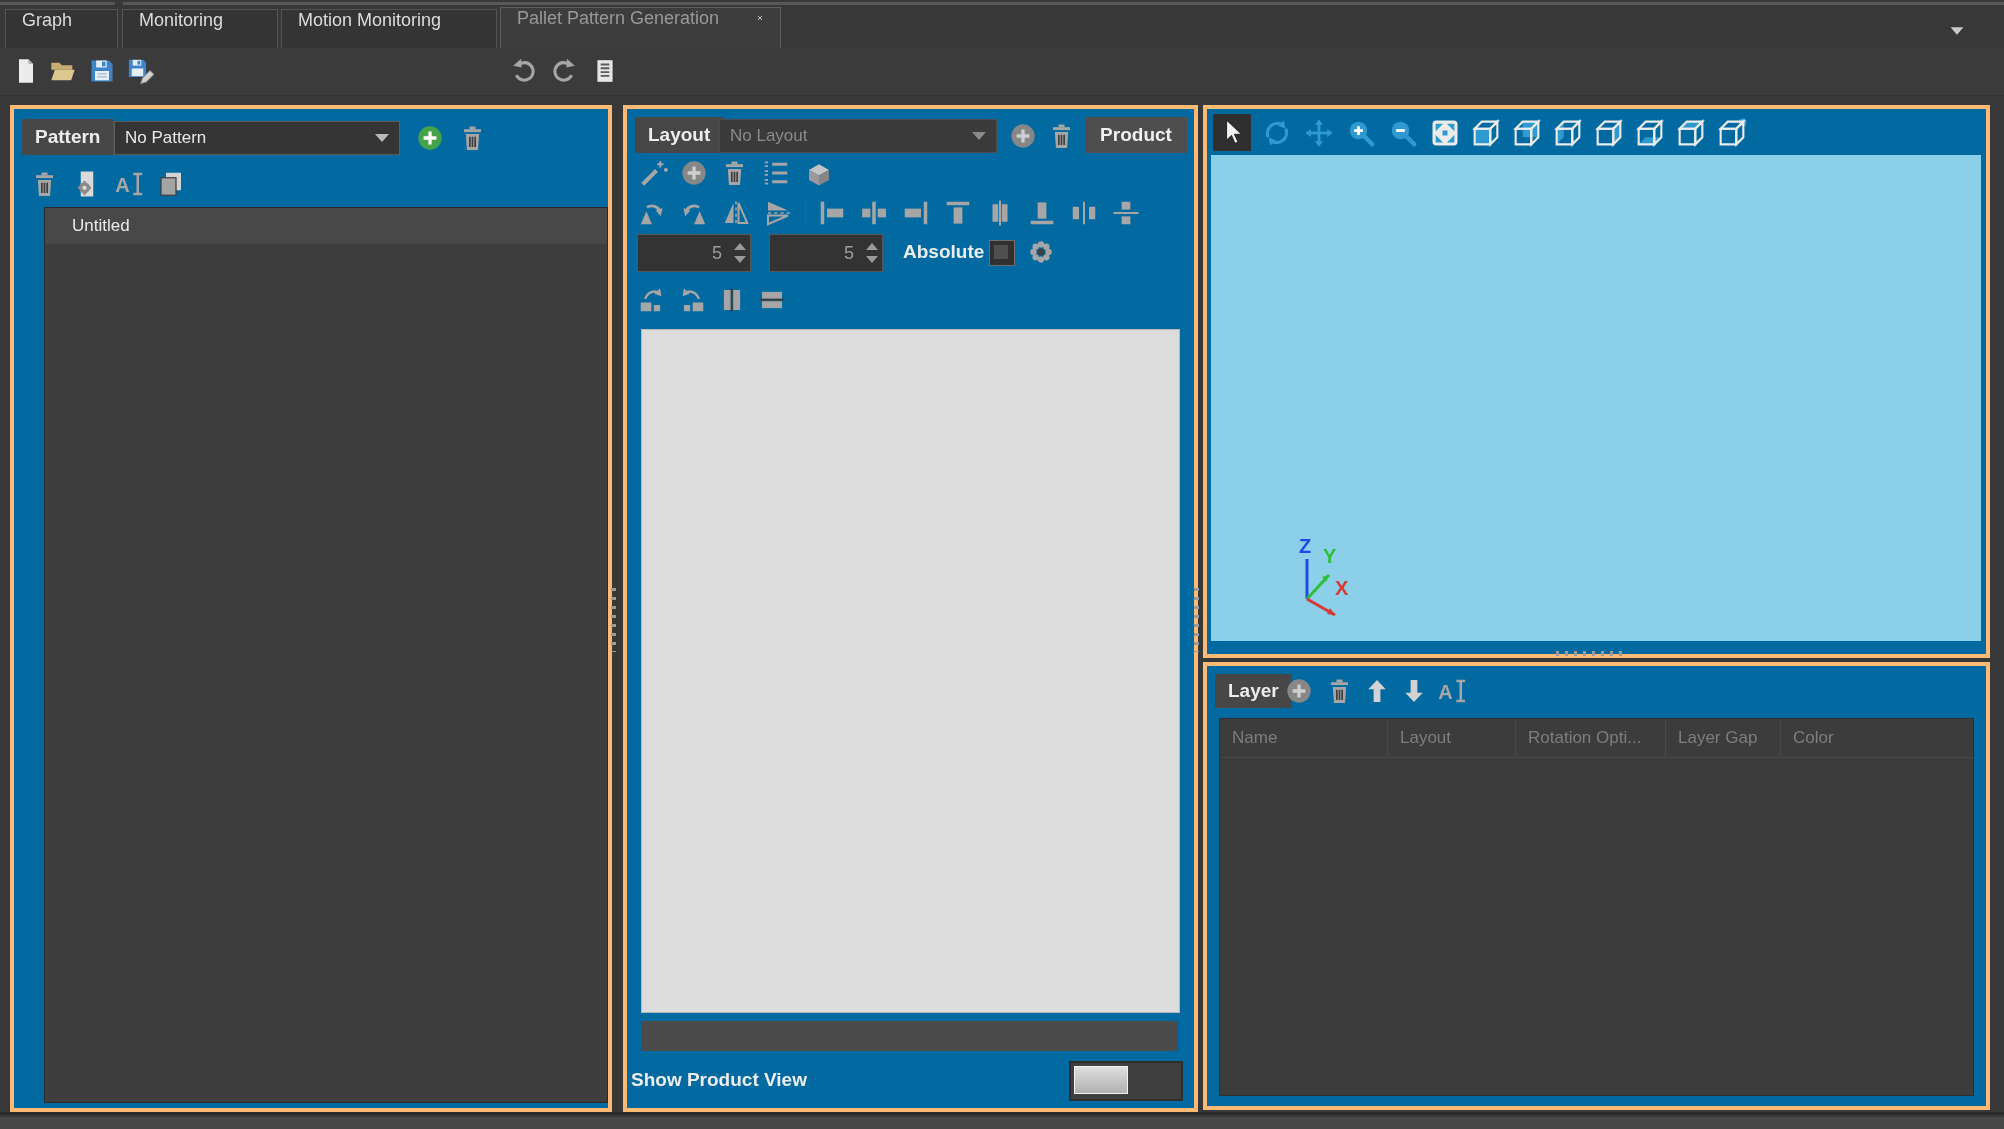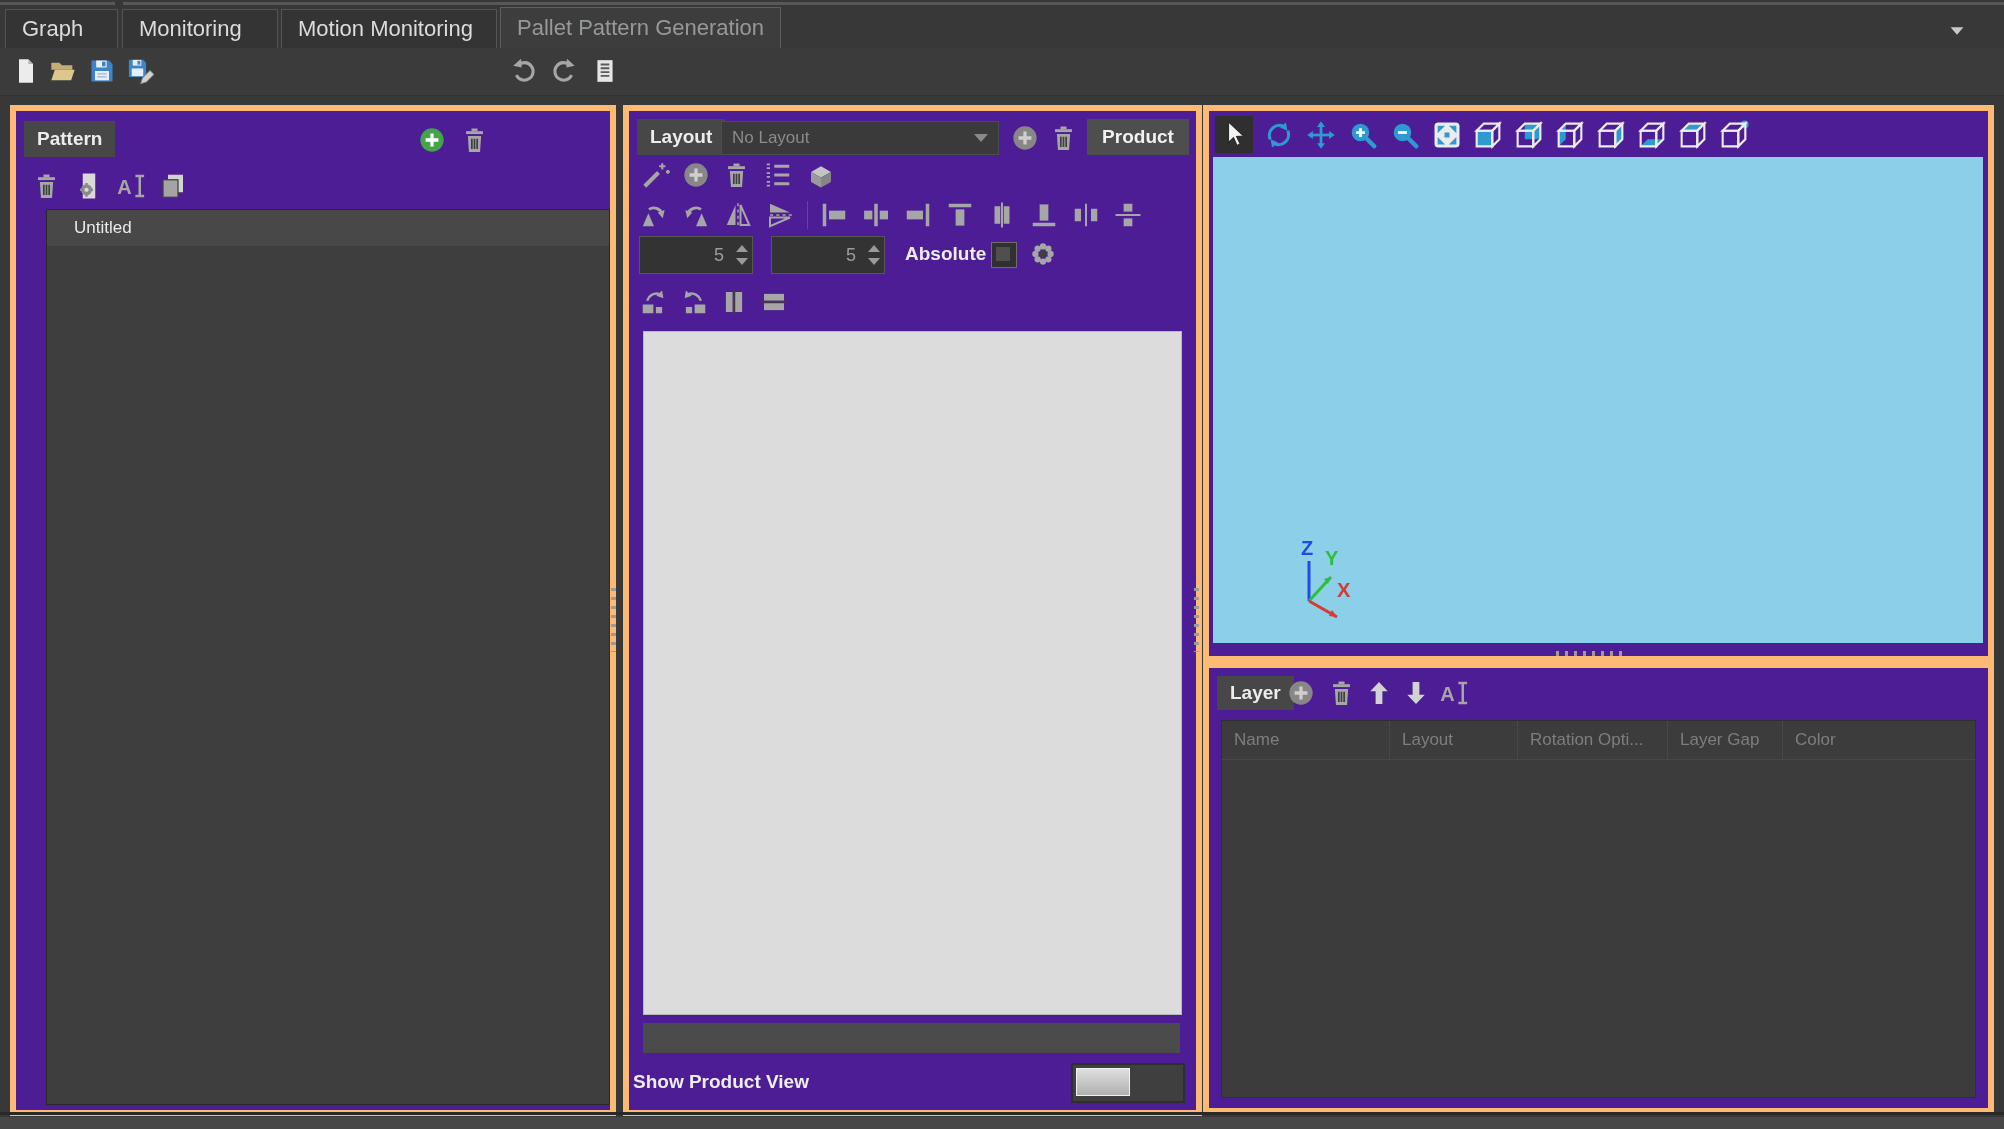--- a/index.html
+++ b/index.html
@@ -4,36 +4,36 @@
 <style>
   html,body{margin:0;padding:0;background:#222;}
   #root{position:relative;width:2004px;height:1129px;background:#383838;overflow:hidden;
         font-family:"Liberation Sans",sans-serif;color:#e6e6e6;}
   .abs{position:absolute;box-sizing:border-box;}
   .ic{position:absolute;box-sizing:border-box;}
   .ic svg,.ic-inline svg{display:block;width:100%;height:100%;}
   .ic-inline{display:inline-block;width:22px;height:22px;}
   
   .topline{position:absolute;height:3px;background:#585858;top:2px;}
-  .tab{position:absolute;top:9px;height:39px;display:flex;align-items:center;padding:0 16px;
-       background:#343434;border:1px solid #545454;border-bottom:none;font-size:22px;color:#dcdcdc;
+  .tab{position:absolute;top:9px;height:39px;display:flex;padding:0 16px;
+       background:#343434;border:1px solid #545454;border-bottom:none;font-size:18px;color:#dcdcdc;
        box-sizing:border-box;white-space:nowrap;}
   .tab.active{top:7px;height:41px;background:#3d3d3d;color:#96999b;border-color:#5e5e5e;}
   .tab .ic-inline{margin-left:18px;width:20px;height:20px;}
   
   .toolbar{position:absolute;left:0;top:48px;width:2004px;height:47px;background:#3b3b3b;
            border-bottom:1px solid #333;}
   
   .dd{position:absolute;background:#353535;border:1px solid #5c5c5c;display:flex;align-items:center;
       font-size:17px;color:#e8e8e8;padding:0 10px;box-sizing:border-box;}
   .dd .dd-arrow{margin-left:auto;width:0;height:0;border-left:7px solid transparent;
       border-right:7px solid transparent;border-top:8px solid #b9b9b9;}
   .dd.disabled{color:#8b8b8b;border-color:#4c4c4c;background:#3a3a3a;}
   
-  .panel{position:absolute;background:#4c1d95;border:6px solid #fdba74;text-decoration:underline;}
+  .panel{position:absolute;background:#0369a1;border:4px solid #fdba74;text-decoration:underline;}
   .chip{position:absolute;background:#474747;color:#ededed;font-weight:bold;font-size:19px;
         display:flex;align-items:center;padding:0 13px;}
   .btn{position:absolute;background:#4e4e4e;color:#f1f1f1;font-weight:bold;font-size:19px;
        display:flex;align-items:center;justify-content:center;cursor:default;}
   .listbox{position:absolute;background:#3e3e3e;border:1px solid #292929;}
   .listrow{height:36px;line-height:36px;background:#484848;color:#eaeaea;font-size:17px;padding-left:27px;}
   .sep{position:absolute;width:1px;background:#585858;}
   
   .spin{position:absolute;background:#333;border:1px solid #565656;display:flex;align-items:center;}
   .spin .val{flex:1;text-align:right;color:#9c9c9c;font-size:18px;padding-right:8px;}
@@ -146,20 +146,24 @@
         <svg viewBox="0 0 24 24" width="100%" height="100%">
           <rect x="5" y="2" width="14" height="20" fill="#e6e6e6"></rect>
           <path d="M8 6h8M8 9.5h8M8 13h8M8 16.5h8" stroke="#5a5a5a" stroke-width="1.7"></path>
         </svg>
       </span>
   </div>
 
   <div class="panel" style="left:10px;top:105px;width:594px;height:999px;">
     <div class="chip" style="left:8px;top:10px;height:36px;">
       <span>Pattern</span>
+    </div>
+    <div class="dd" style="left:100px;top:12px;width:286px;height:34px;">
+      <span class="dd-text">No Pattern</span>
+      <span class="dd-arrow"></span>
     </div>
     <span class="ic" style="left:402px;top:15px;width:28px;height:28px;">
         <svg viewBox="0 0 24 24" width="100%" height="100%">
           <circle cx="12" cy="12" r="10" fill="#45a349"></circle>
           <path d="M12 6.5v11M6.5 12h11" stroke="#fff" stroke-width="2.8"></path>
         </svg>
       </span>
     <span class="ic" style="left:444px;top:14px;width:29px;height:30px;">
         <svg viewBox="0 0 24 24" width="100%" height="100%">
           <rect x="9.5" y="2.5" width="5" height="2.2" fill="#a6a6a6"></rect>

